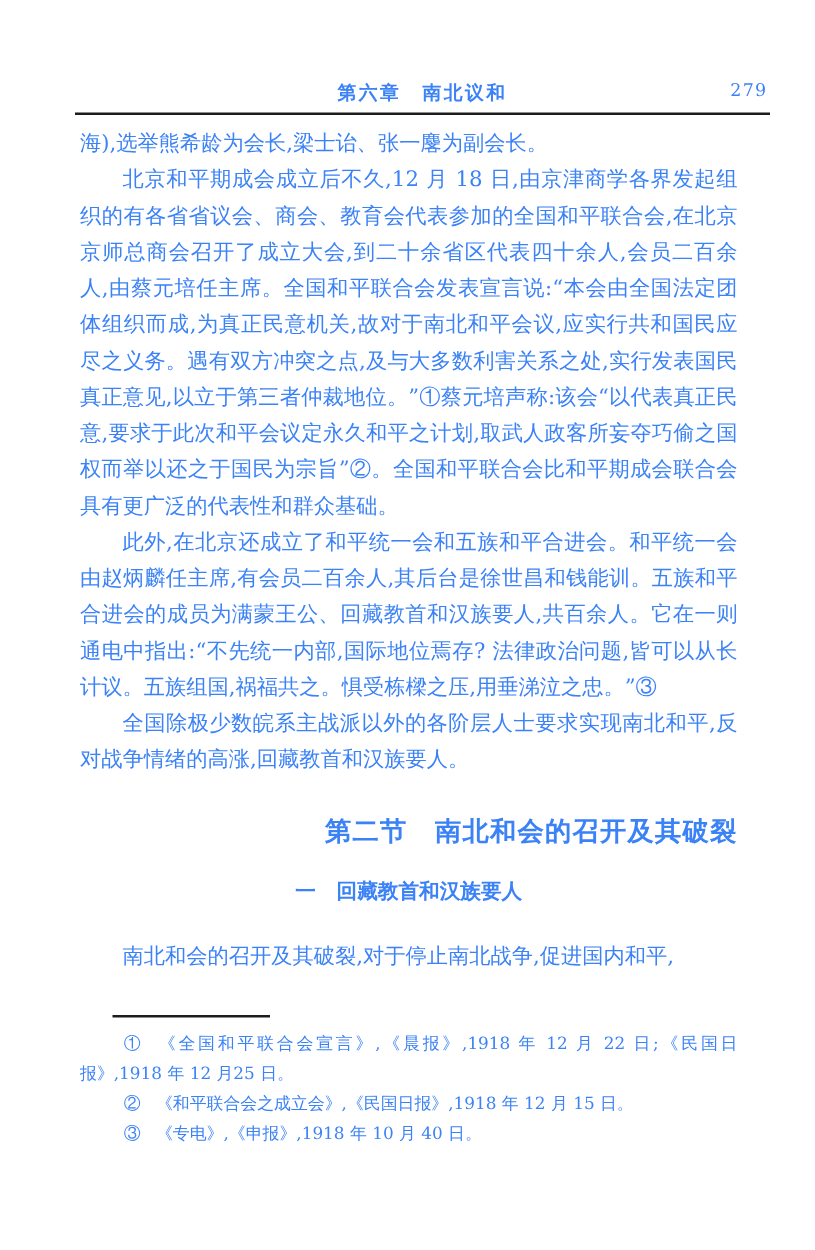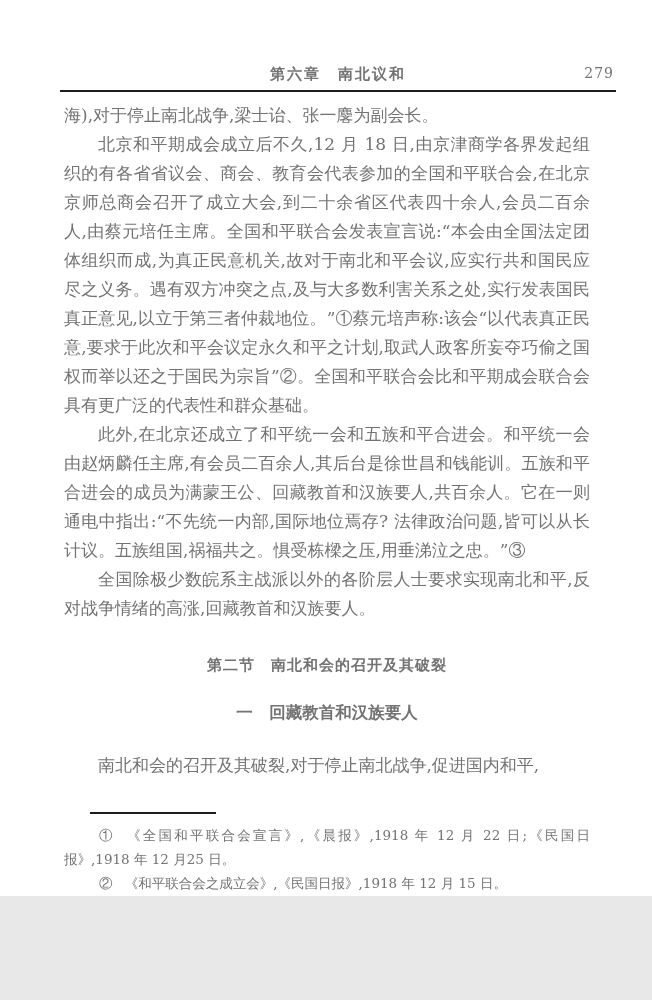--- a/index.html
+++ b/index.html
@@ -3,24 +3,24 @@
 <meta charset="utf-8">
 <style>
   html, body {
     margin: 0;
     padding: 0;
     background: #e8e8e8;
   }
   .page {
     position: relative;
     width: 652px;
-    height: 896px;
+    height: 1000px;
     margin: 0 auto;
     background: #ffffff;
-    color: #737373;
+    color: #3b82f6;
     font-family: "DejaVu Serif", "Liberation Serif", serif;
     overflow: hidden;
   }
   
   .running-header {
     position: absolute;
     top: 64px;
     left: 60px;
     width: 556px;
     height: 22px;
@@ -53,23 +53,23 @@
     left: 64px;
     width: 526px;
     font-size: 17px;
     line-height: 29px;
     text-align: justify;
   }
   .para { margin: 0; }
   .para.indent { text-indent: 2em; }
   .section-title {
     margin: 27px 0 0 0;
-    font-size: 15px;
+    font-size: 21px;
     font-weight: bold;
-    text-align: center;
+    text-align: right;
     text-indent: 0;
     letter-spacing: 1px;
     line-height: 30px;
     font-family: "DejaVu Serif", "Liberation Serif", serif;
   }
   .subsection-title {
     margin: 21px 0 0 0;
     font-size: 16.5px;
     font-weight: bold;
     text-align: center;
@@ -106,21 +106,21 @@
 
 <div class="page">
 
   <div class="running-header">
     <span class="chapter-title">第六章　南北议和</span>
     <span class="page-number">279</span>
   </div>
   <div class="header-rule"></div>
 
   <main class="body-column">
-    <p class="para">海),对于停止南北战争,梁士诒、张一麐为副会长。</p>
+    <p class="para">海),选举熊希龄为会长,梁士诒、张一麐为副会长。</p>
     <p class="para indent">北京和平期成会成立后不久,12 月 18 日,由京津商学各界发起组织的有各省省议会、商会、教育会代表参加的全国和平联合会,在北京京师总商会召开了成立大会,到二十余省区代表四十余人,会员二百余人,由蔡元培任主席。全国和平联合会发表宣言说:“本会由全国法定团体组织而成,为真正民意机关,故对于南北和平会议,应实行共和国民应尽之义务。遇有双方冲突之点,及与大多数利害关系之处,实行发表国民真正意见,以立于第三者仲裁地位。”①蔡元培声称:该会“以代表真正民意,要求于此次和平会议定永久和平之计划,取武人政客所妄夺巧偷之国权而举以还之于国民为宗旨”②。全国和平联合会比和平期成会联合会具有更广泛的代表性和群众基础。</p>
     <p class="para indent">此外,在北京还成立了和平统一会和五族和平合进会。和平统一会由赵炳麟任主席,有会员二百余人,其后台是徐世昌和钱能训。五族和平合进会的成员为满蒙王公、回藏教首和汉族要人,共百余人。它在一则通电中指出:“不先统一内部,国际地位焉存? 法律政治问题,皆可以从长计议。五族组国,祸福共之。惧受栋樑之压,用垂涕泣之忠。”③</p>
     <p class="para indent">全国除极少数皖系主战派以外的各阶层人士要求实现南北和平,反对战争情绪的高涨,回藏教首和汉族要人。</p>
 
     <h2 class="section-title">第二节　南北和会的召开及其破裂</h2>
     <h3 class="subsection-title">一　回藏教首和汉族要人</h3>
 
     <p class="para indent after-headings">南北和会的召开及其破裂,对于停止南北战争,促进国内和平,</p>
   </main>
 

